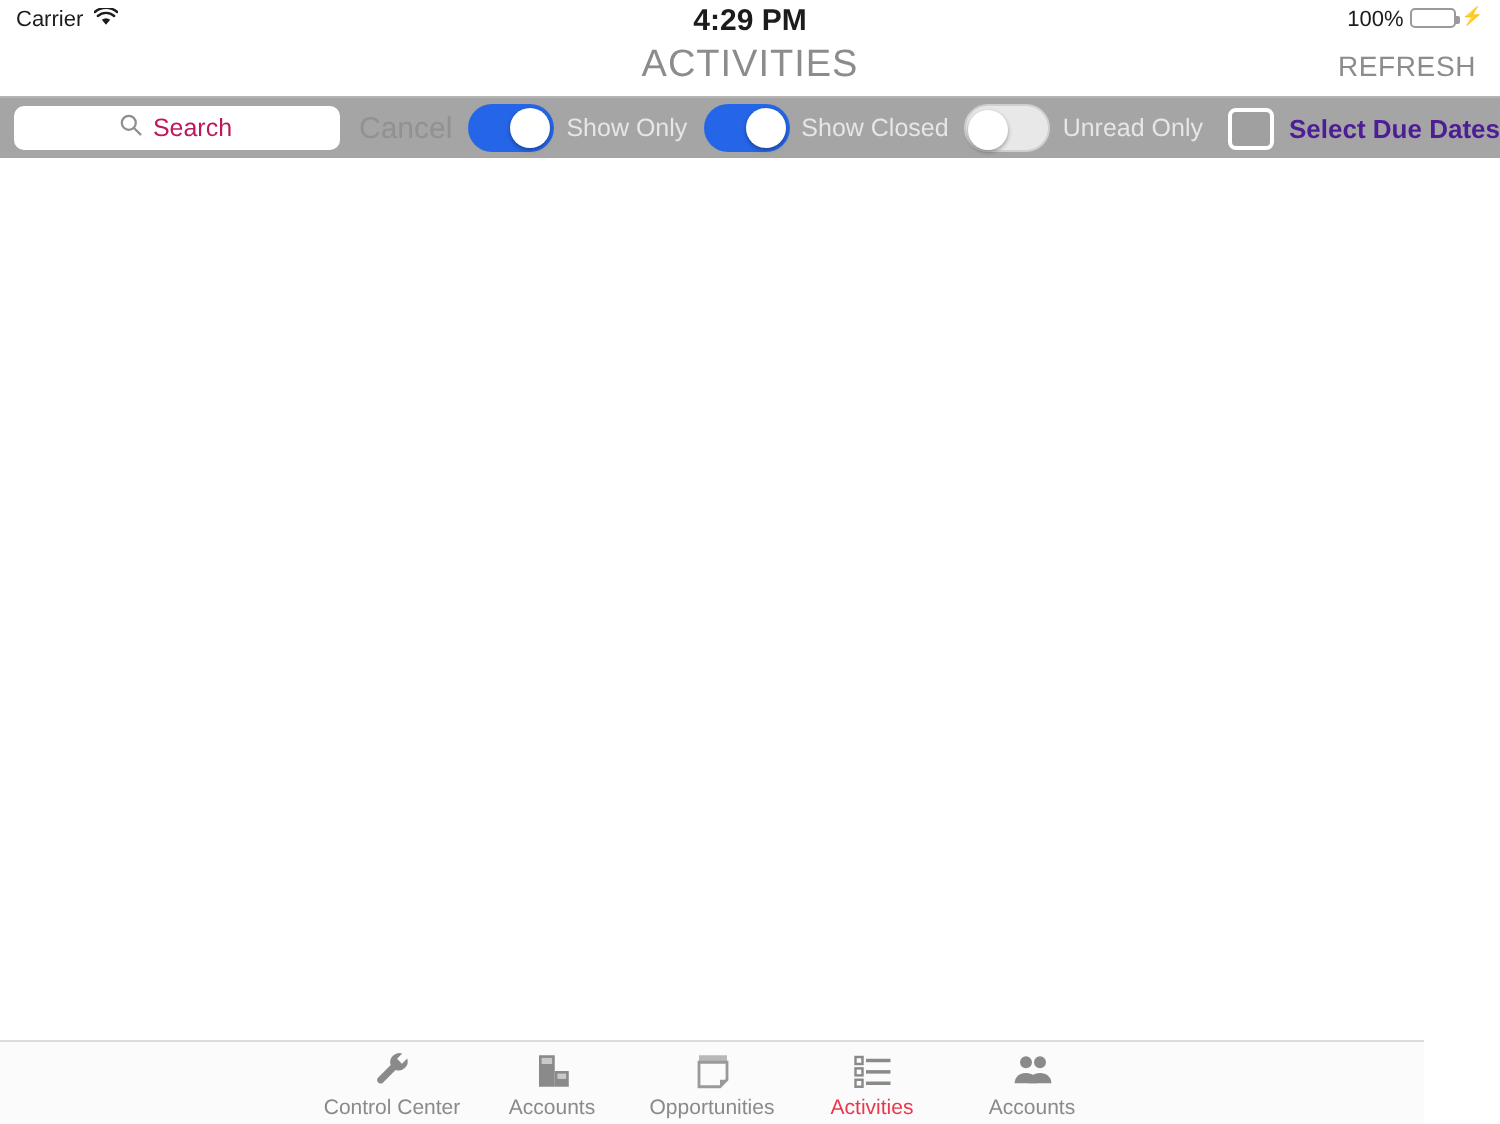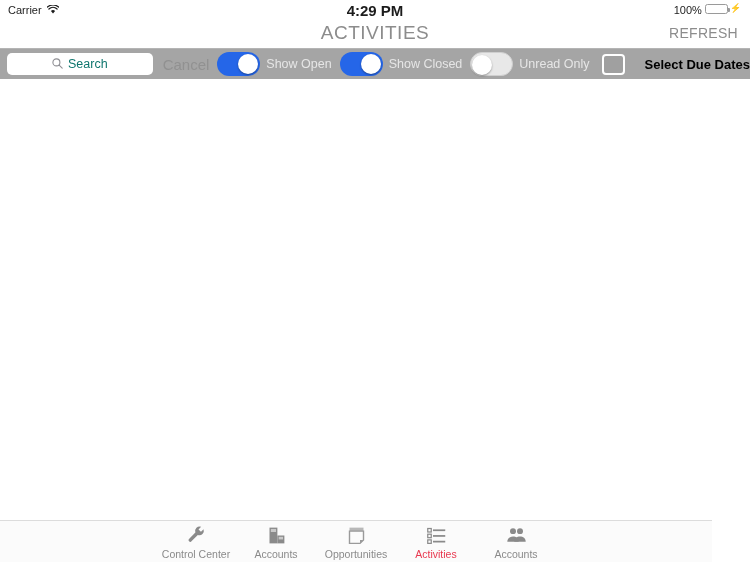--- a/index.html
+++ b/index.html
@@ -98,21 +98,21 @@
     margin-left: 7px;
     background: #ffffff;
     border-radius: 5px;
     display: flex; align-items: center;
     justify-content: center;
   }
   .search-inner { display: flex; align-items: center; gap: 5px; }
   .search-icon { display: block; }
   .search-placeholder {
     font-size: 12.5px;
-    color: #0f766e;
+    color: #be185d;
   }
   .cancel-btn {
     margin-left: 10px;
     font-size: 15px;
     color: #919191;
     cursor: default;
   }
 
   .switch {
     position: relative;
@@ -145,24 +145,24 @@
   .checkbox {
     margin-left: 12px;
     width: 23px; height: 21px;
     background: #a0a0a0;
     border: 2px solid #ffffff;
     border-radius: 4px;
     flex: none;
     cursor: pointer;
   }
   .due-dates {
-    margin-left: 20px;
+    margin-left: 8px;
     font-size: 13px;
     font-weight: bold;
-    color: #000000;
+    color: #4c1d95;
     white-space: nowrap;
     cursor: pointer;
   }
 
   
   .content {
     position: absolute;
     top: 79px; left: 0;
     width: 750px; height: 441px;
     background: #ffffff;
@@ -245,21 +245,21 @@
         </span>
         <span class="search-placeholder">Search</span>
       </div>
     </div>
 
     <div class="cancel-btn">Cancel</div>
 
     <div class="switch on">
       <span class="knob"></span>
     </div>
-    <div class="sw-label">Show Open</div>
+    <div class="sw-label">Show Only</div>
 
     <div class="switch on">
       <span class="knob"></span>
     </div>
     <div class="sw-label">Show Closed</div>
 
     <div class="switch off">
       <span class="knob"></span>
     </div>
     <div class="sw-label">Unread Only</div>

